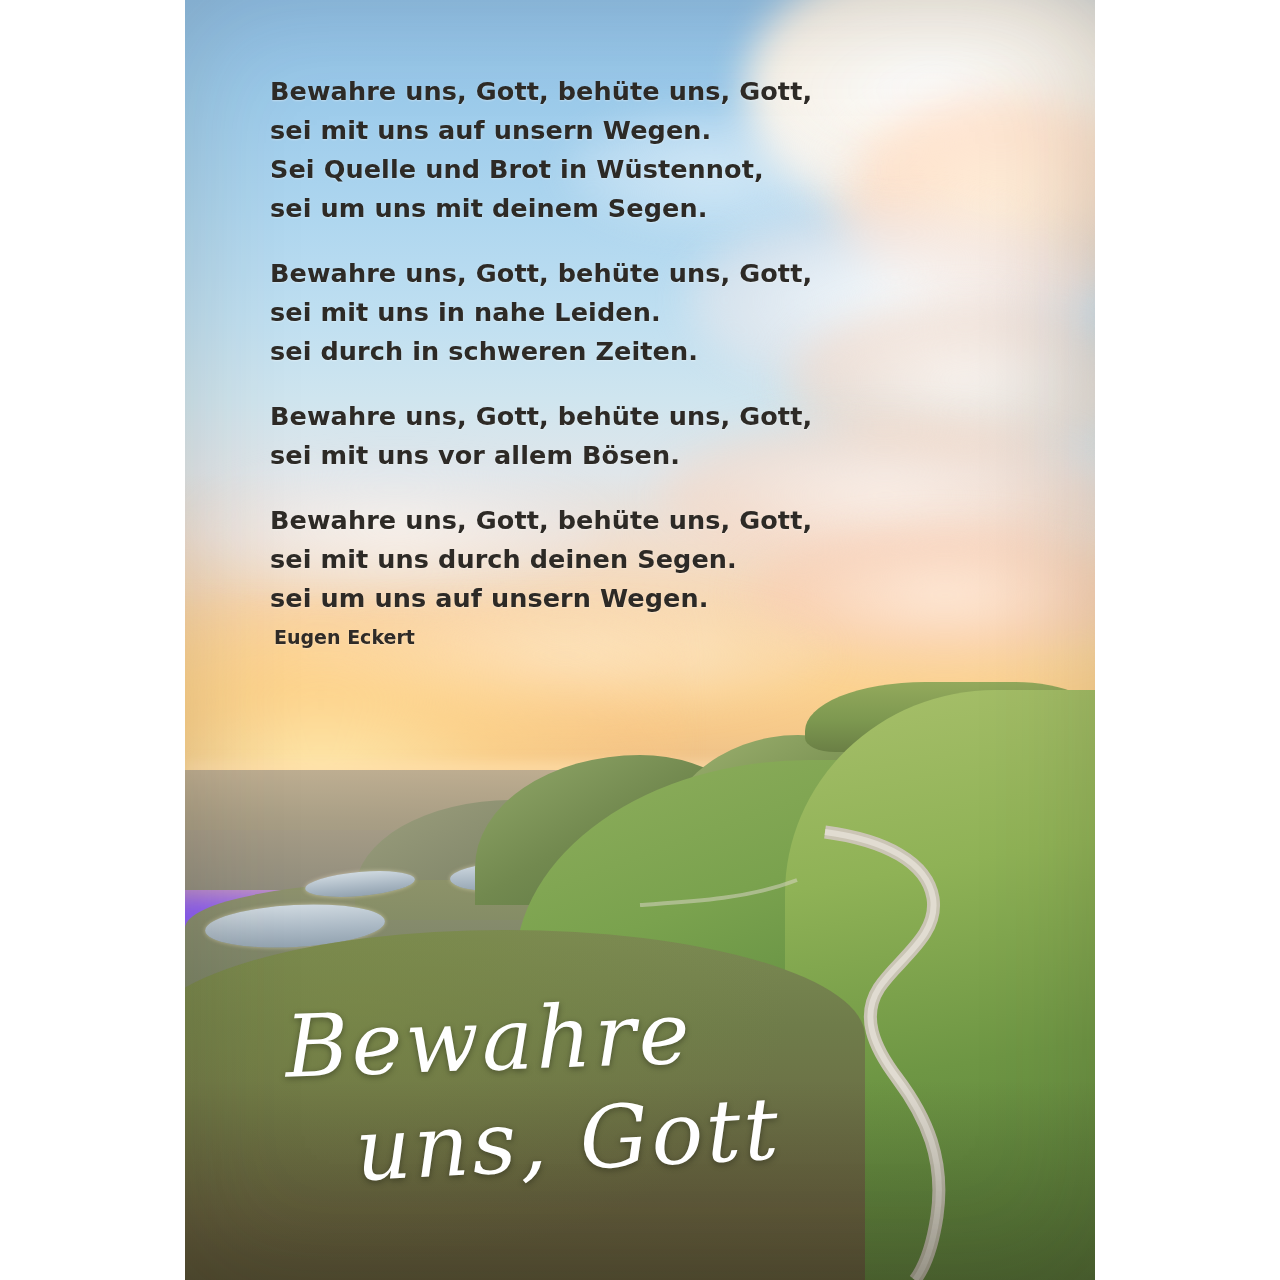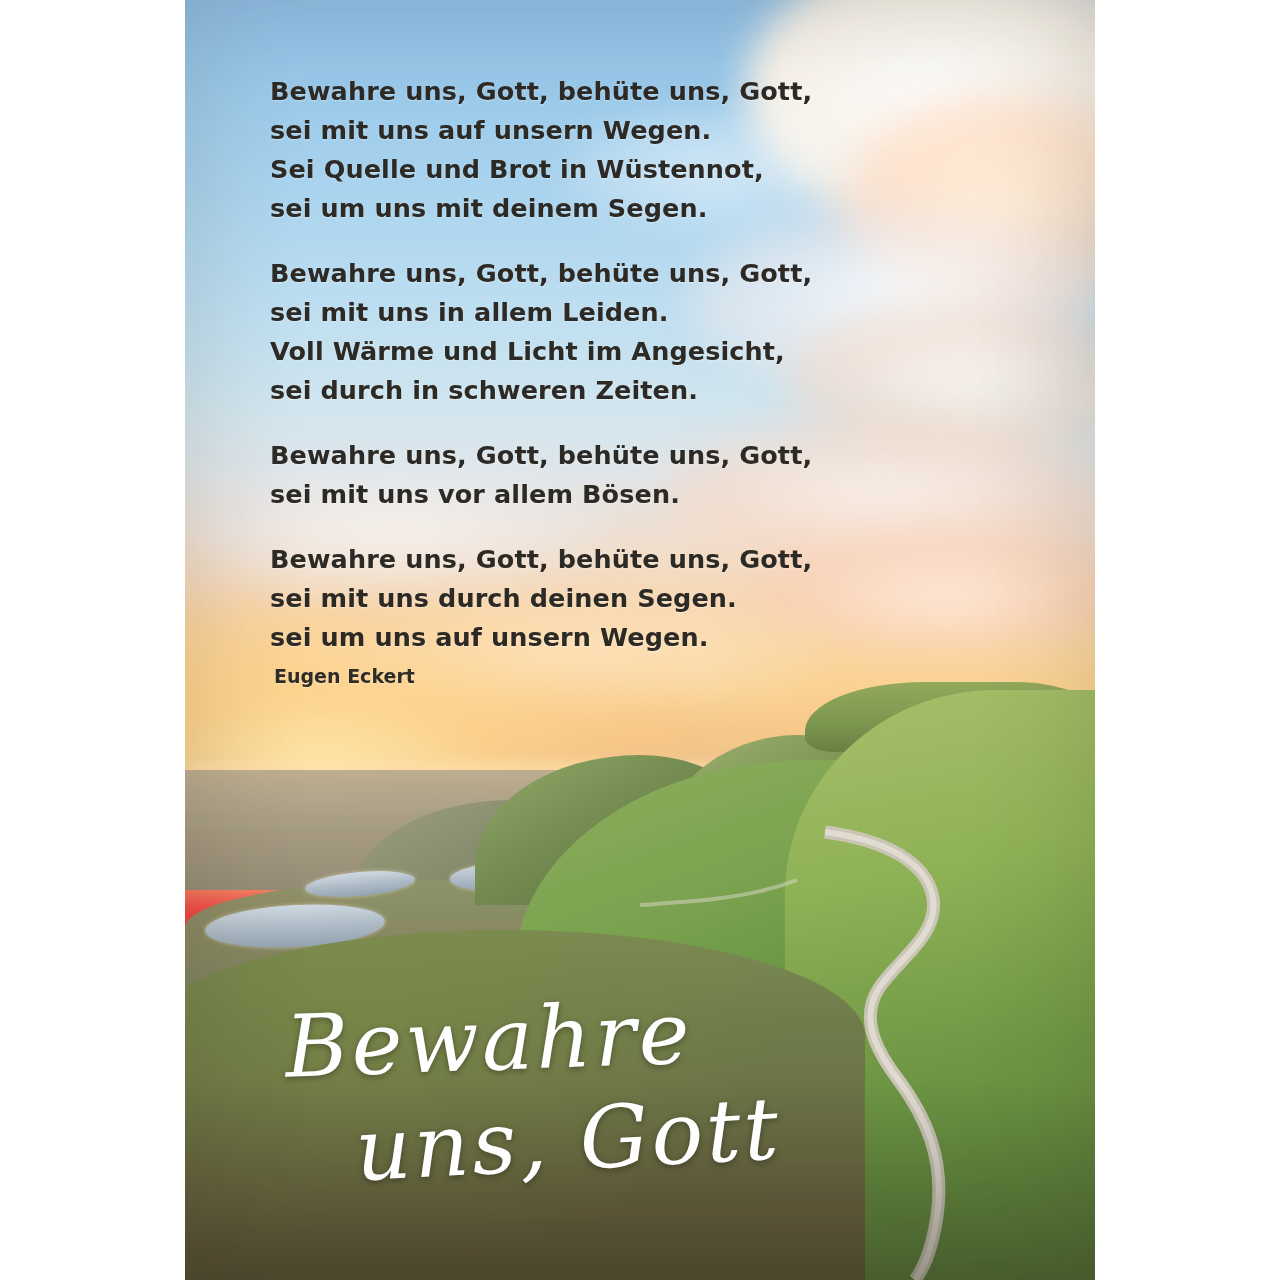--- a/index.html
+++ b/index.html
@@ -20,21 +20,21 @@
   }
 
   
   #card {
     position: absolute;
     left: 185px;
     top: 0px;
     width: 910px;
     height: 1280px;
     overflow: hidden;
-    background: #ef4444;
+    background: #8b5cf6;
   }
 
   
   .sky {
     position: absolute;
     left: 0; top: 0;
     width: 100%;
     height: 830px;
     background:
       linear-gradient(to bottom,
@@ -356,22 +356,21 @@
 
     <div id="poem">
       <div class="stanza">
         <p>Bewahre uns, Gott, behüte uns, Gott,</p>
         <p>sei mit uns auf unsern Wegen.</p>
         <p>Sei Quelle und Brot in Wüstennot,</p>
         <p>sei um uns mit deinem Segen.</p>
       </div>
       <div class="stanza">
         <p>Bewahre uns, Gott, behüte uns, Gott,</p>
-        <p>sei mit uns in allem Leiden.</p>
-        <p>Voll Wärme und Licht im Angesicht,</p>
+        <p>sei mit uns in nahe Leiden.</p>
         <p>sei durch in schweren Zeiten.</p>
       </div>
       <div class="stanza">
         <p>Bewahre uns, Gott, behüte uns, Gott,</p>
         <p>sei mit uns vor allem Bösen.</p>
       </div>
       <div class="stanza last">
         <p>Bewahre uns, Gott, behüte uns, Gott,</p>
         <p>sei mit uns durch deinen Segen.</p>
         <p>sei um uns auf unsern Wegen.</p>

